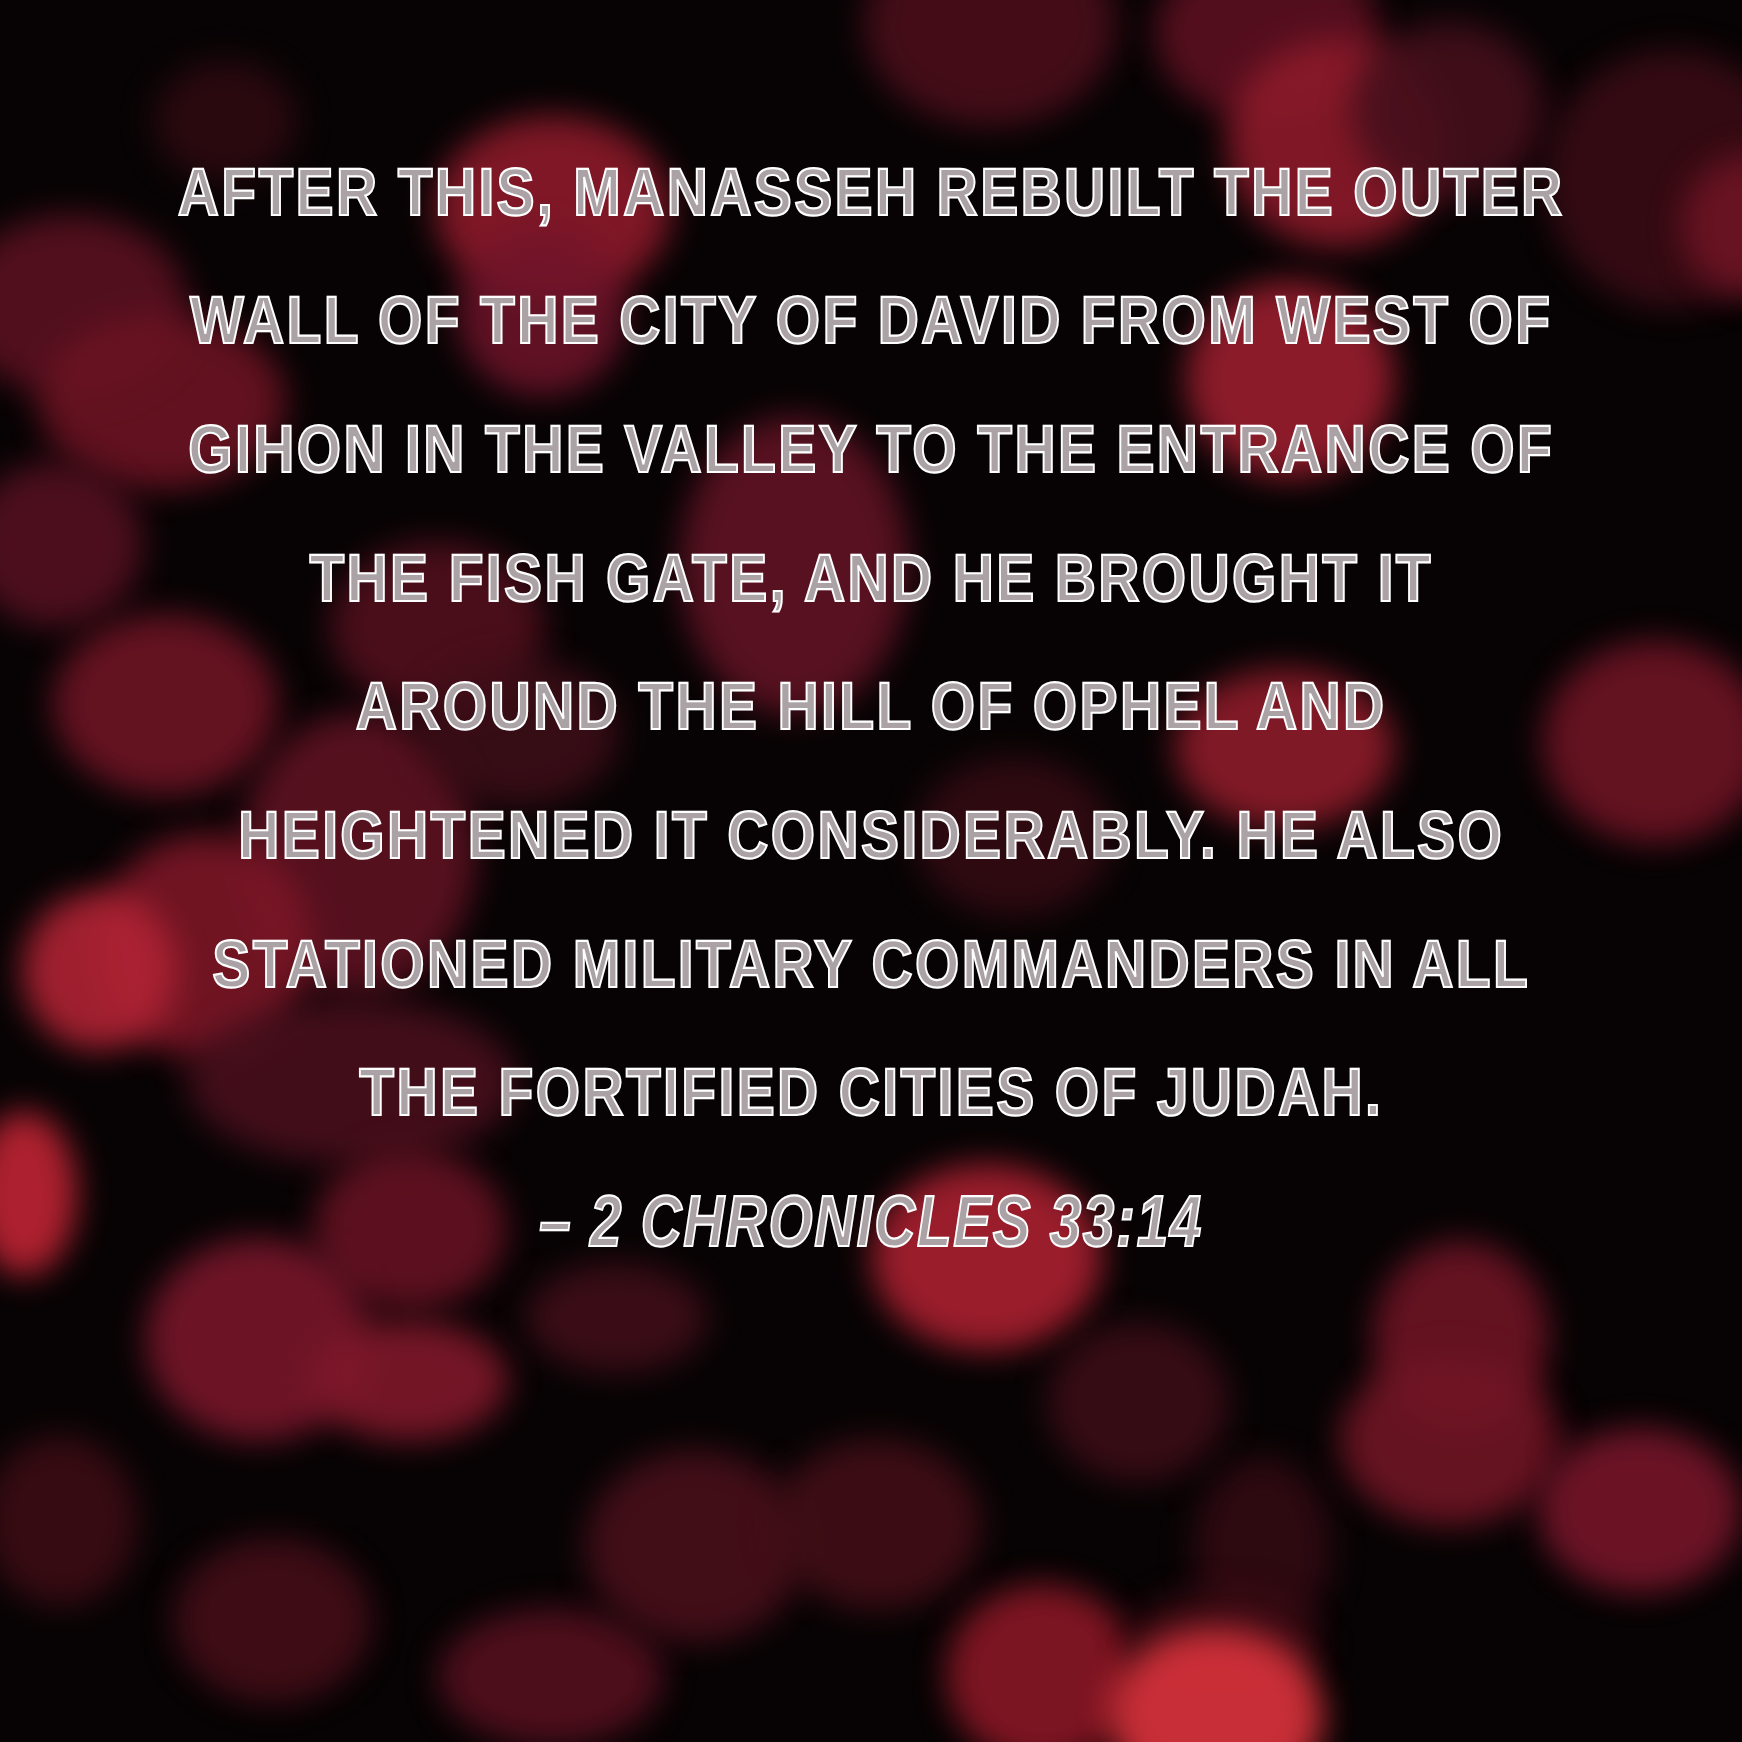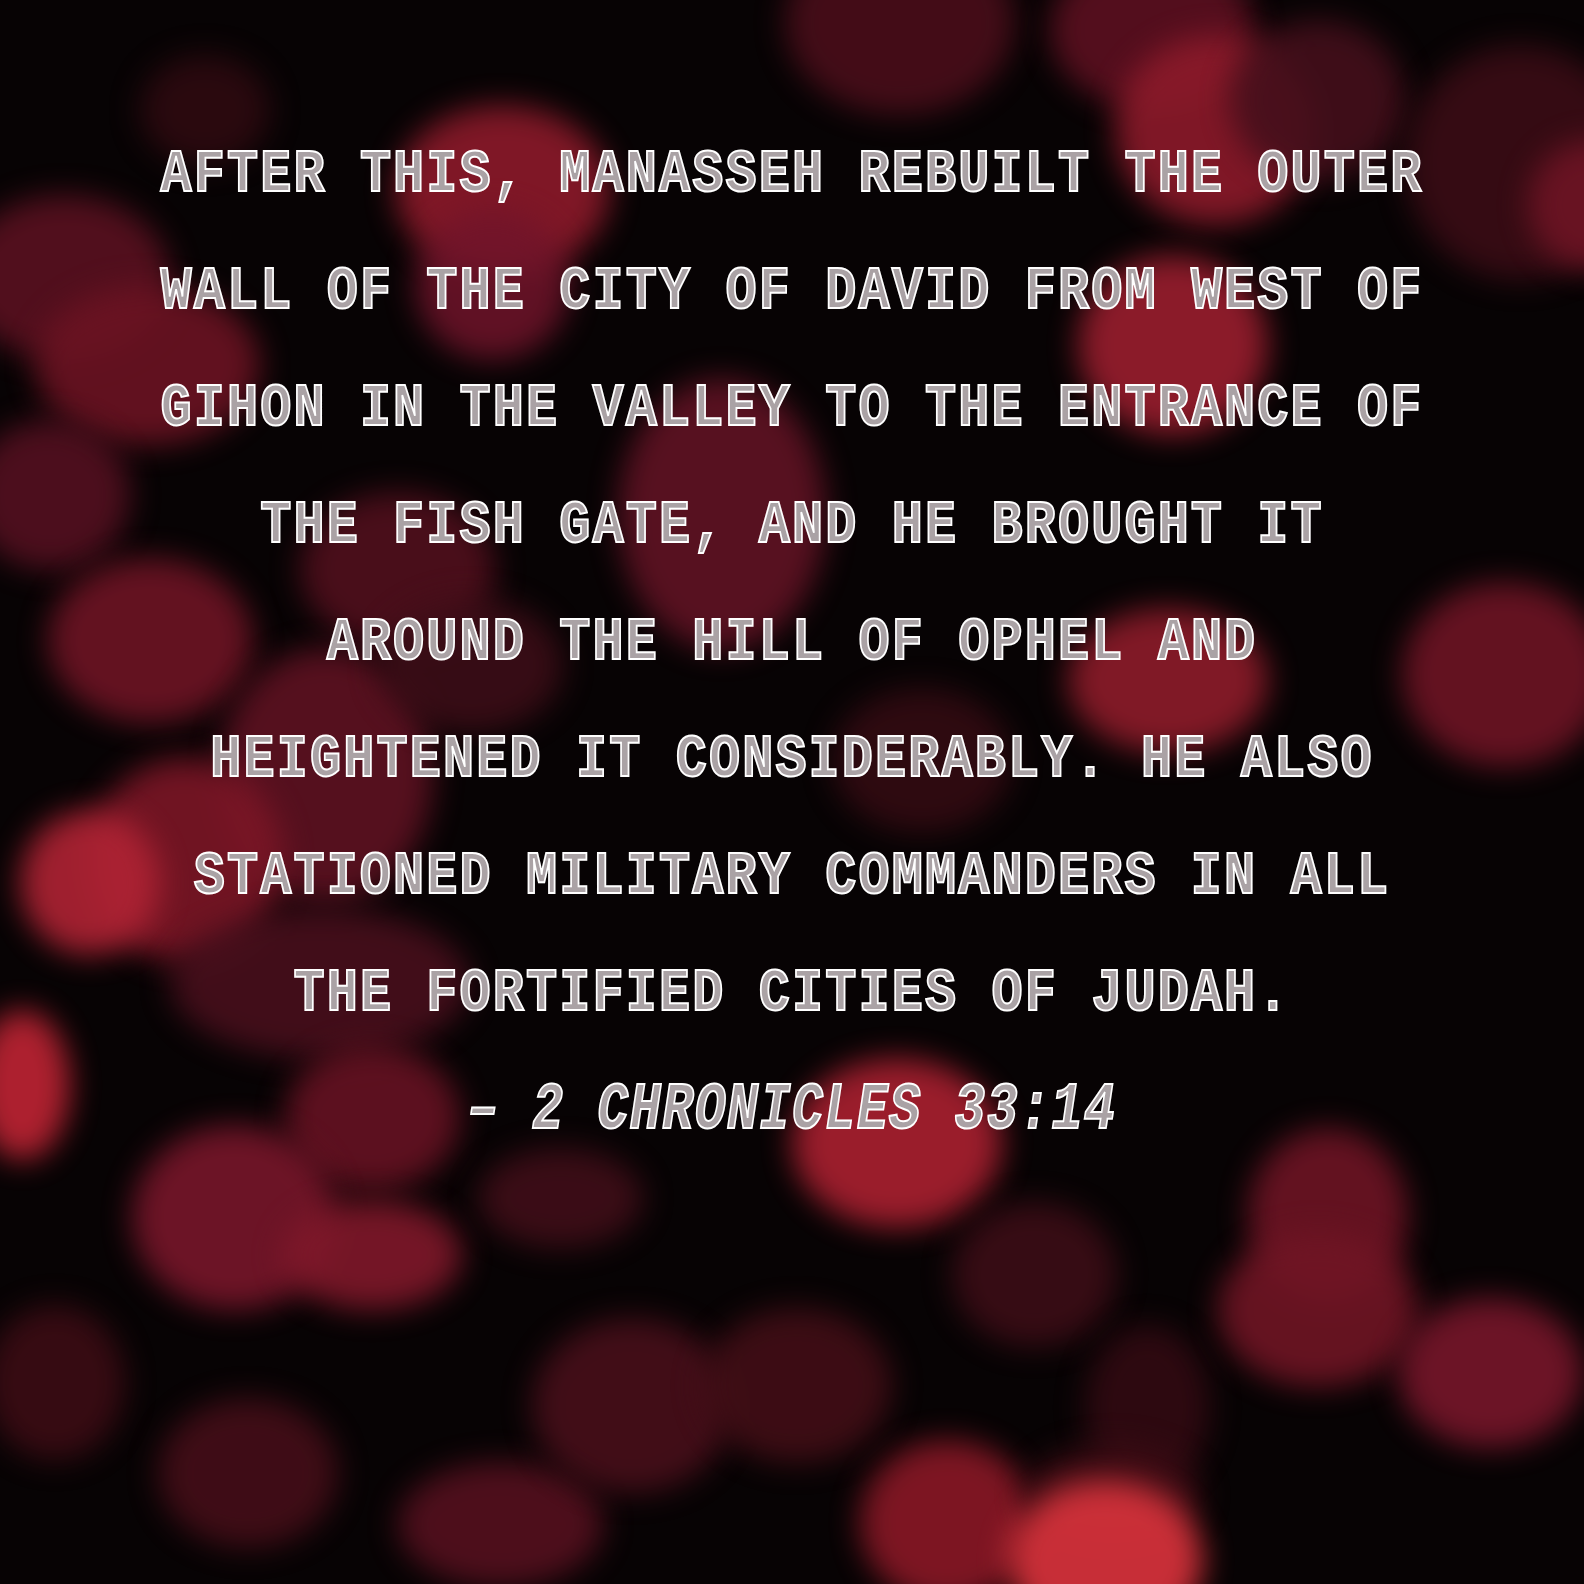--- a/index.html
+++ b/index.html
@@ -5,21 +5,21 @@
   :root{
     --bg:#070304;
     --text-fill:#aaa2a5;
     --text-stroke:#ffffff;
   }
   *{margin:0;padding:0;box-sizing:border-box;}
   html,body{width:1584px;height:1584px;overflow:hidden;background:var(--bg);}
   .canvas{
     position:relative;width:1584px;height:1584px;background:var(--bg);
     overflow:hidden;
-    font-family:Liberation Mono, monospace;
+    font-family:Liberation Sans, sans-serif;
   }
   .bokeh-layer{position:absolute;inset:0;}
   .bokeh{
     position:absolute;border-radius:50%;
     filter:blur(15px);
   }
   .text-layer{position:absolute;left:0;top:116px;width:1584px;}
   .verse-line{
     width:1584px;height:117px;line-height:117px;
     text-align:center;white-space:nowrap;

